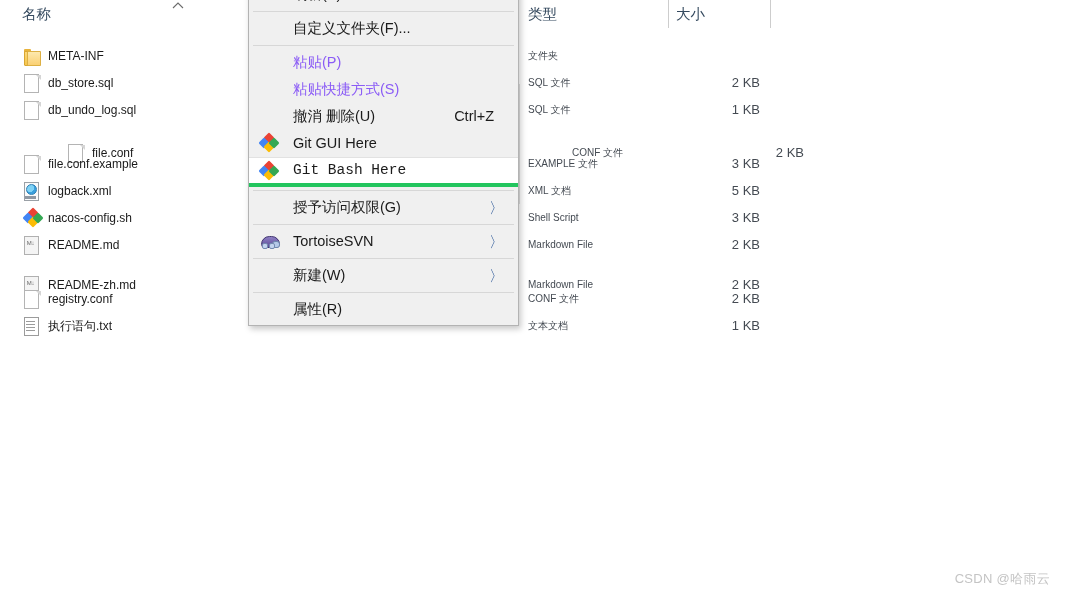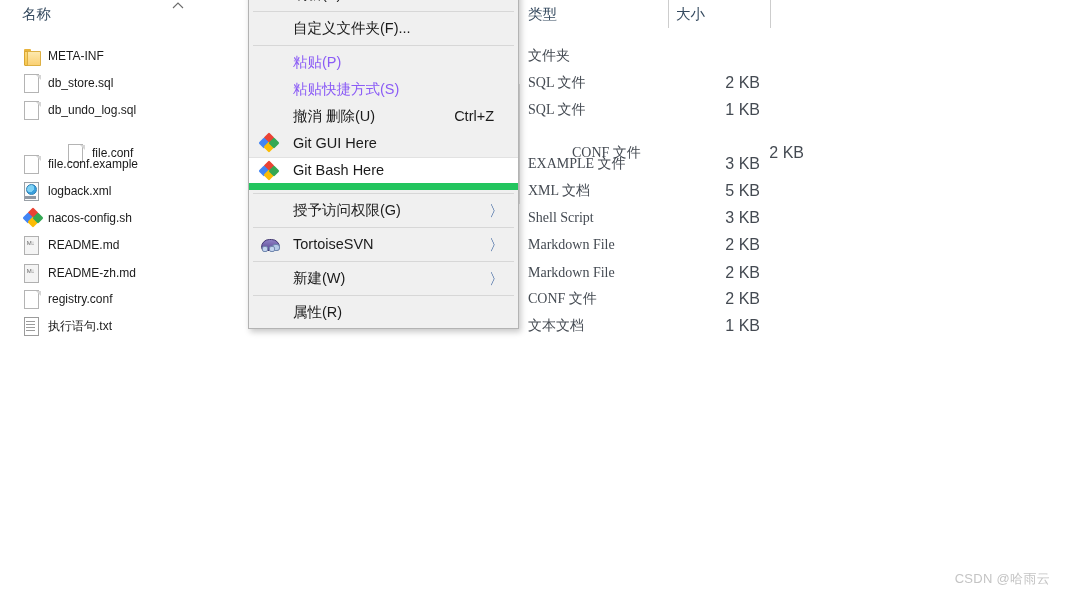--- a/index.html
+++ b/index.html
@@ -77,33 +77,32 @@
     top: 2px;
     font-size: 12px;
     color: #1a1a1a;
     line-height: 22px;
     white-space: nowrap;
   }
   .row .ftype {
     position: absolute;
     left: 528px;
     top: 2px;
-    font-size: 14px;
+    font-size: 10px;
     color: #444a52;
     line-height: 22px;
     white-space: nowrap;
-    font-family: Liberation Serif, serif;
   }
   .row .fsize {
     position: absolute;
     left: 660px;
     width: 100px;
     text-align: right;
     top: 2px;
-    font-size: 16px;
+    font-size: 13px;
     color: #444a52;
     line-height: 22px;
     white-space: nowrap;
   }
 
   
   .ic-folder {
     position: relative;
     width: 17px; height: 15px;
     margin-top: 2px;
@@ -222,23 +221,24 @@
     line-height: 27px;
     padding-left: 44px;
     padding-right: 10px;
     white-space: nowrap;
     cursor: default;
   }
   .mi.disabled { color: #8b5cf6; }
   .mi.hl {
     background: #ffffff;
     border-top: 1px solid #e2e2e2;
-    border-bottom: 7px solid #22c55e;
+    border-bottom: 4px solid #22c55e;
     height: 25px;
     line-height: 25px;
+    font-family: Liberation Mono, monospace;
   }
   .mi .mi-icon {
     position: absolute;
     left: 11px;
     top: 4px;
     width: 19px;
     height: 19px;
   }
   .mi .accel {
     position: absolute;
@@ -423,21 +423,21 @@
       </div>
       <div class="row" style="top: 232px;">
         <span class="icon ic-md">
           <span class="pg"></span>
           <span class="t">M↓</span>
         </span>
         <span class="fname">README.md</span>
         <span class="ftype">Markdown File</span>
         <span class="fsize">2 KB</span>
       </div>
-      <div class="row" style="top: 260px;">
+      <div class="row" style="top: 272px;">
         <span class="icon ic-md">
           <span class="pg"></span>
           <span class="t">M↓</span>
         </span>
         <span class="fname">README-zh.md</span>
         <span class="ftype">Markdown File</span>
         <span class="fsize">2 KB</span>
       </div>
       <div class="row" style="top: 286px;">
         <span class="icon ic-file">

